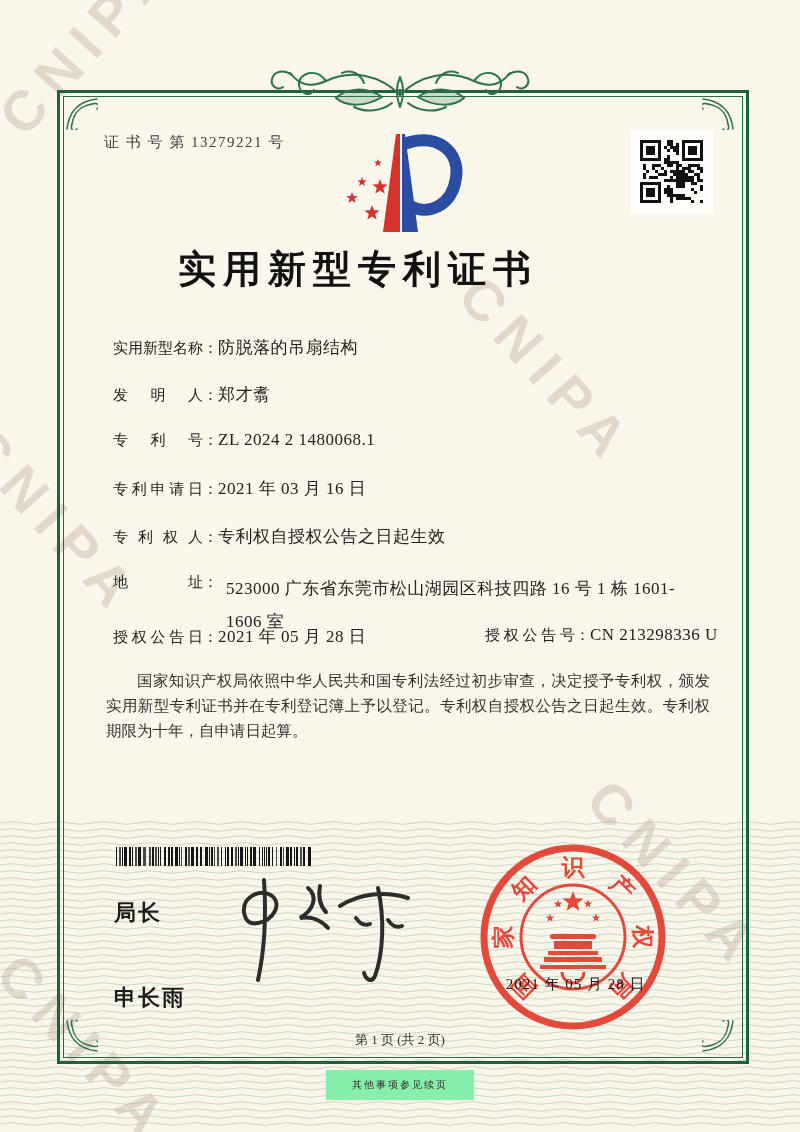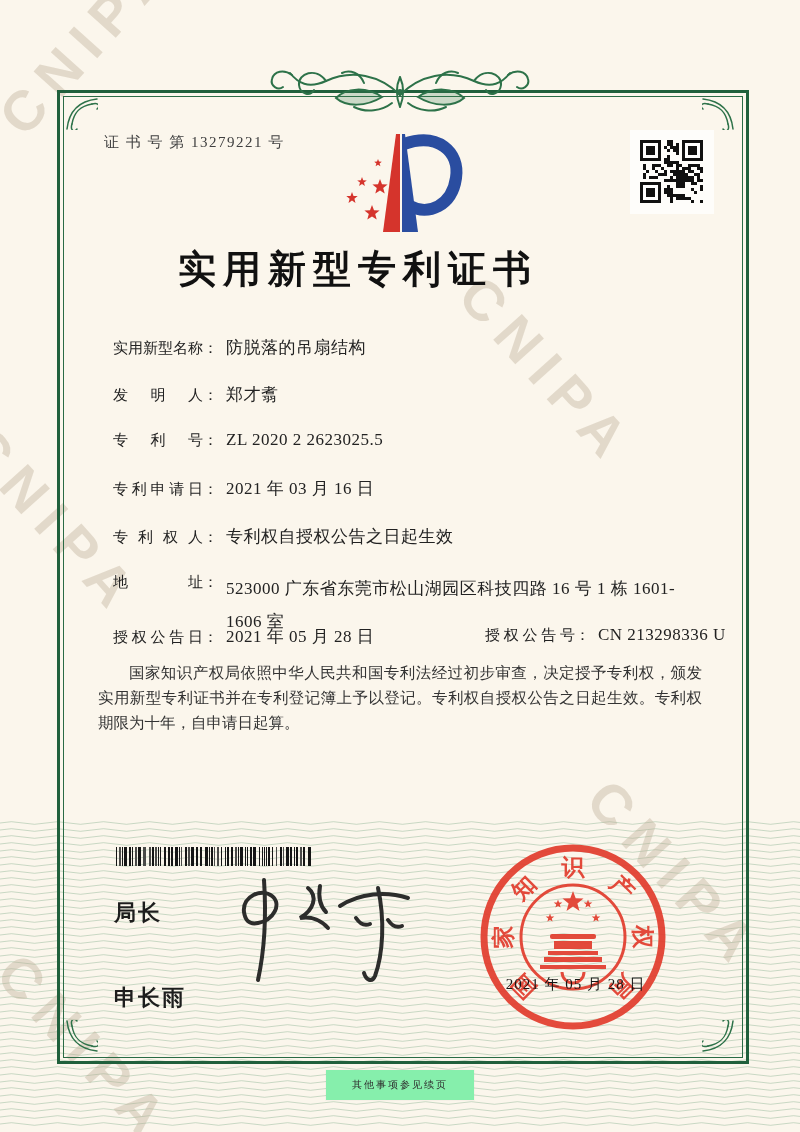--- a/index.html
+++ b/index.html
@@ -15,26 +15,26 @@
   .frame-inner{position:absolute;left:3px;top:3px;right:3px;bottom:3px;border:1px solid #2a6b45;}
   .content{position:absolute;inset:0;z-index:3;}
   .certno{position:absolute;left:104px;top:133px;font-size:15px;letter-spacing:1.5px;color:#404040;}
   .title{position:absolute;left:0;top:244px;width:676px;text-align:center;font-size:38px;
          font-weight:bold;letter-spacing:7px;color:#111;padding-left:20px;}
   .qr-patch{position:absolute;left:630px;top:130px;width:84px;height:84px;background:#fefdfa;}
   .row{position:absolute;left:113px;font-size:17px;color:#222;white-space:nowrap;}
   .jl{display:inline-flex;justify-content:space-between;width:90px;font-size:15px;
       vertical-align:baseline;color:#222;}
   .colon{font-size:15px;}
-  .val{margin-left:8px;letter-spacing:0.5px;}
+  .val{letter-spacing:0.5px;}
   .val-wrap{display:inline-block;margin-left:8px;width:468px;white-space:normal;
             vertical-align:top;line-height:33px;letter-spacing:0.5px;}
   .grant2{position:absolute;left:372px;top:0;}
   .para{position:absolute;left:98px;width:604px;font-size:15.5px;line-height:25px;
-        text-align:justify;text-indent:2em;color:#333;margin:0;}
+        text-align:justify;text-indent:2em;color:#333;margin:8px;}
   .sig-label{position:absolute;left:114px;font-family:"Liberation Sans",sans-serif;
              font-size:22px;font-weight:600;color:#1d1d1d;letter-spacing:2px;}
   .seal-date{position:absolute;left:478px;top:975px;width:195px;text-align:center;
              font-size:15px;letter-spacing:1px;color:#161616;z-index:5;}
   .footer-page{position:absolute;left:0;top:1031px;width:800px;text-align:center;
                font-size:13px;color:#333;}
   .cont-box{position:absolute;left:400px;top:1070px;transform:translateX(-50%);
             background:#86efac;padding:8px 26px;font-size:10px;letter-spacing:2px;
             color:#2e2e2e;z-index:4;box-shadow:0 0 0 1px rgba(0,0,0,0.02);}
   svg{display:block;}
@@ -320,21 +320,21 @@
           <span>发</span>
           <span>明</span>
           <span>人</span>
         </span><span class="colon">：</span><span class="val">郑才翥</span>
     </div>
     <div class="row" style="top:430px;">
       <span class="jl">
           <span>专</span>
           <span>利</span>
           <span>号</span>
-        </span><span class="colon">：</span><span class="val">ZL 2020 2 2623025.5</span>
+        </span><span class="colon">：</span><span class="val">ZL 2024 2 1480068.1</span>
     </div>
     <div class="row" style="top:477px;">
       <span class="jl">
           <span>专</span>
           <span>利</span>
           <span>申</span>
           <span>请</span>
           <span>日</span>
         </span><span class="colon">：</span><span class="val">2021 年 03 月 16 日</span>
     </div>
@@ -475,15 +475,16 @@
           <rect x="76" y="99" width="38" height="8"></rect>
           <rect x="70" y="109" width="50" height="4"></rect>
           <rect x="66" y="115" width="58" height="5"></rect>
           <rect x="62" y="123" width="66" height="4"></rect>
           <path d="M84,130 a11,11 0 0 0 22,0" stroke="#e23d2e" stroke-width="3" fill="none"></path>
         </g>
       </g>
     </svg>
     <div class="seal-date">2021 年 05 月 28 日</div>
 
+    <div class="footer-page">第 1 页 (共 2 页)</div>
     <div class="cont-box">其他事项参见续页</div>
   </div>
 </div>
 
 </body></html>

